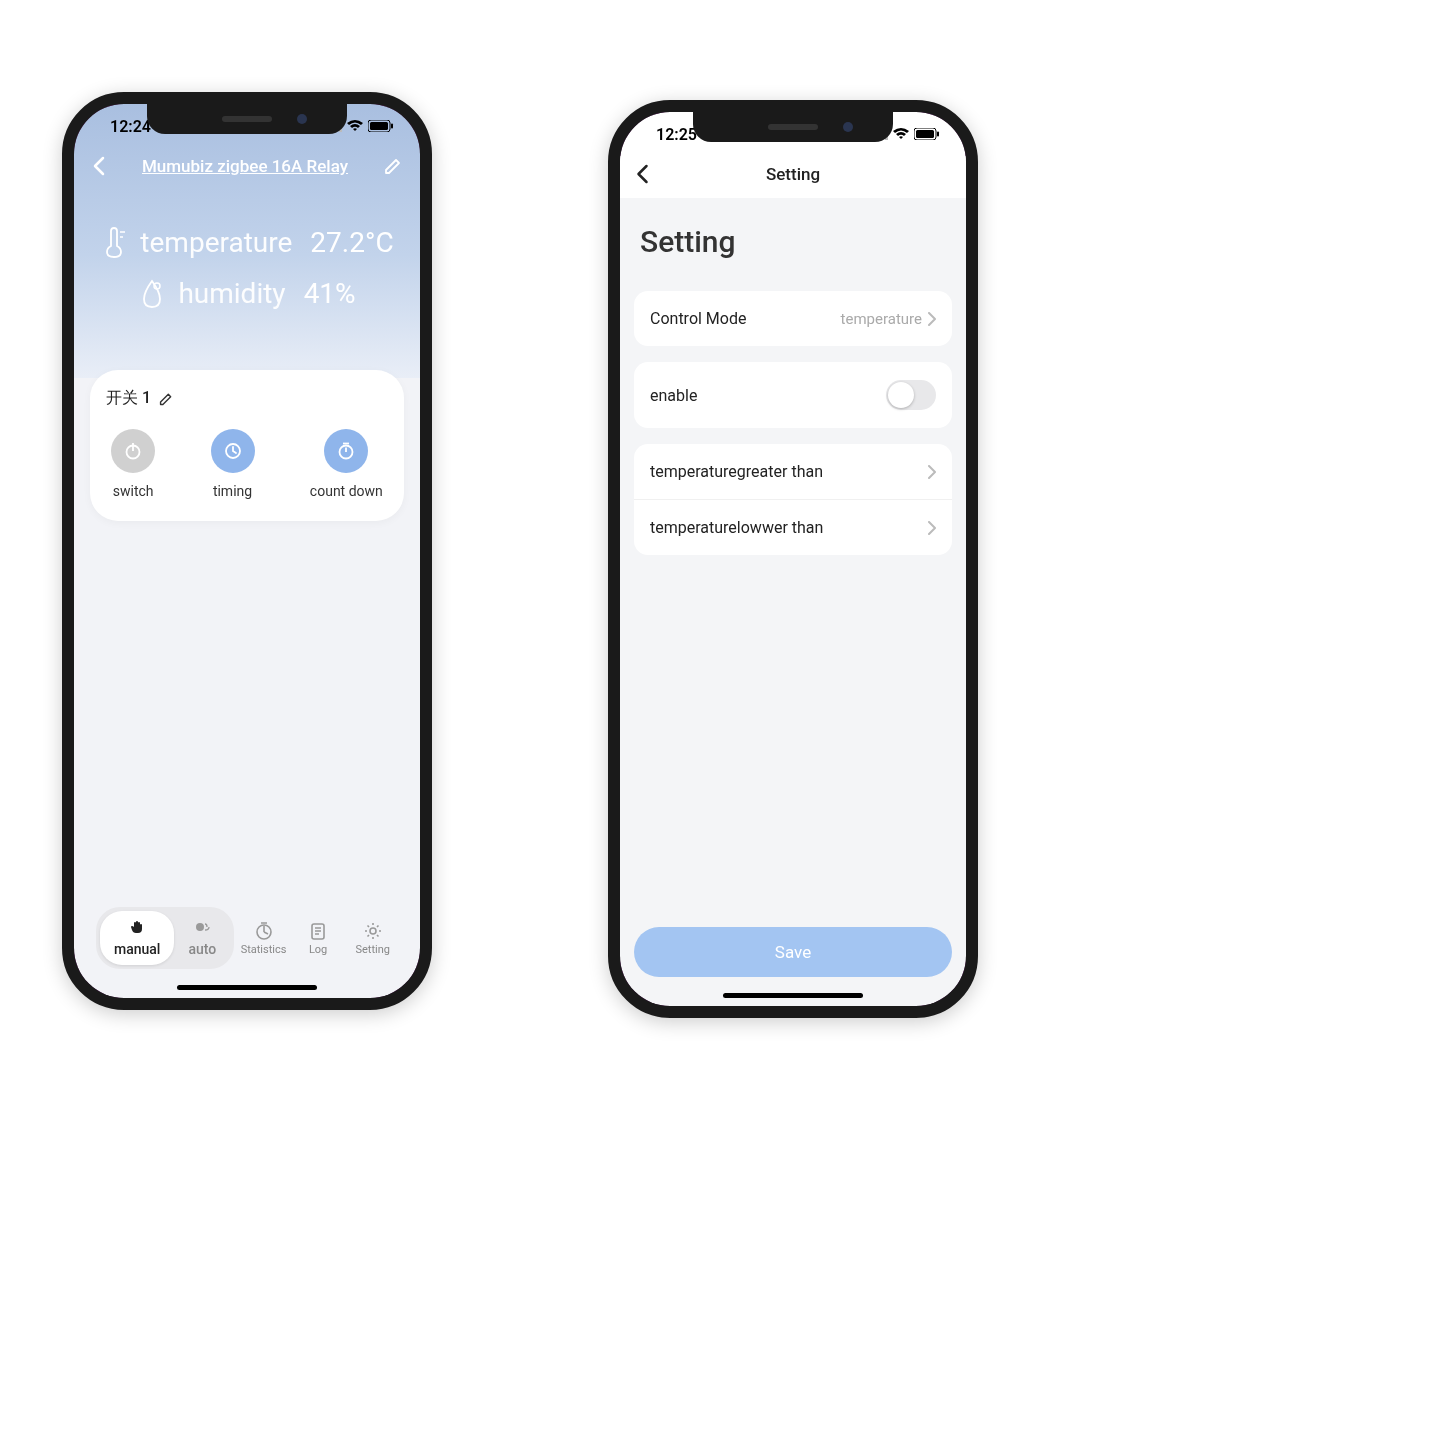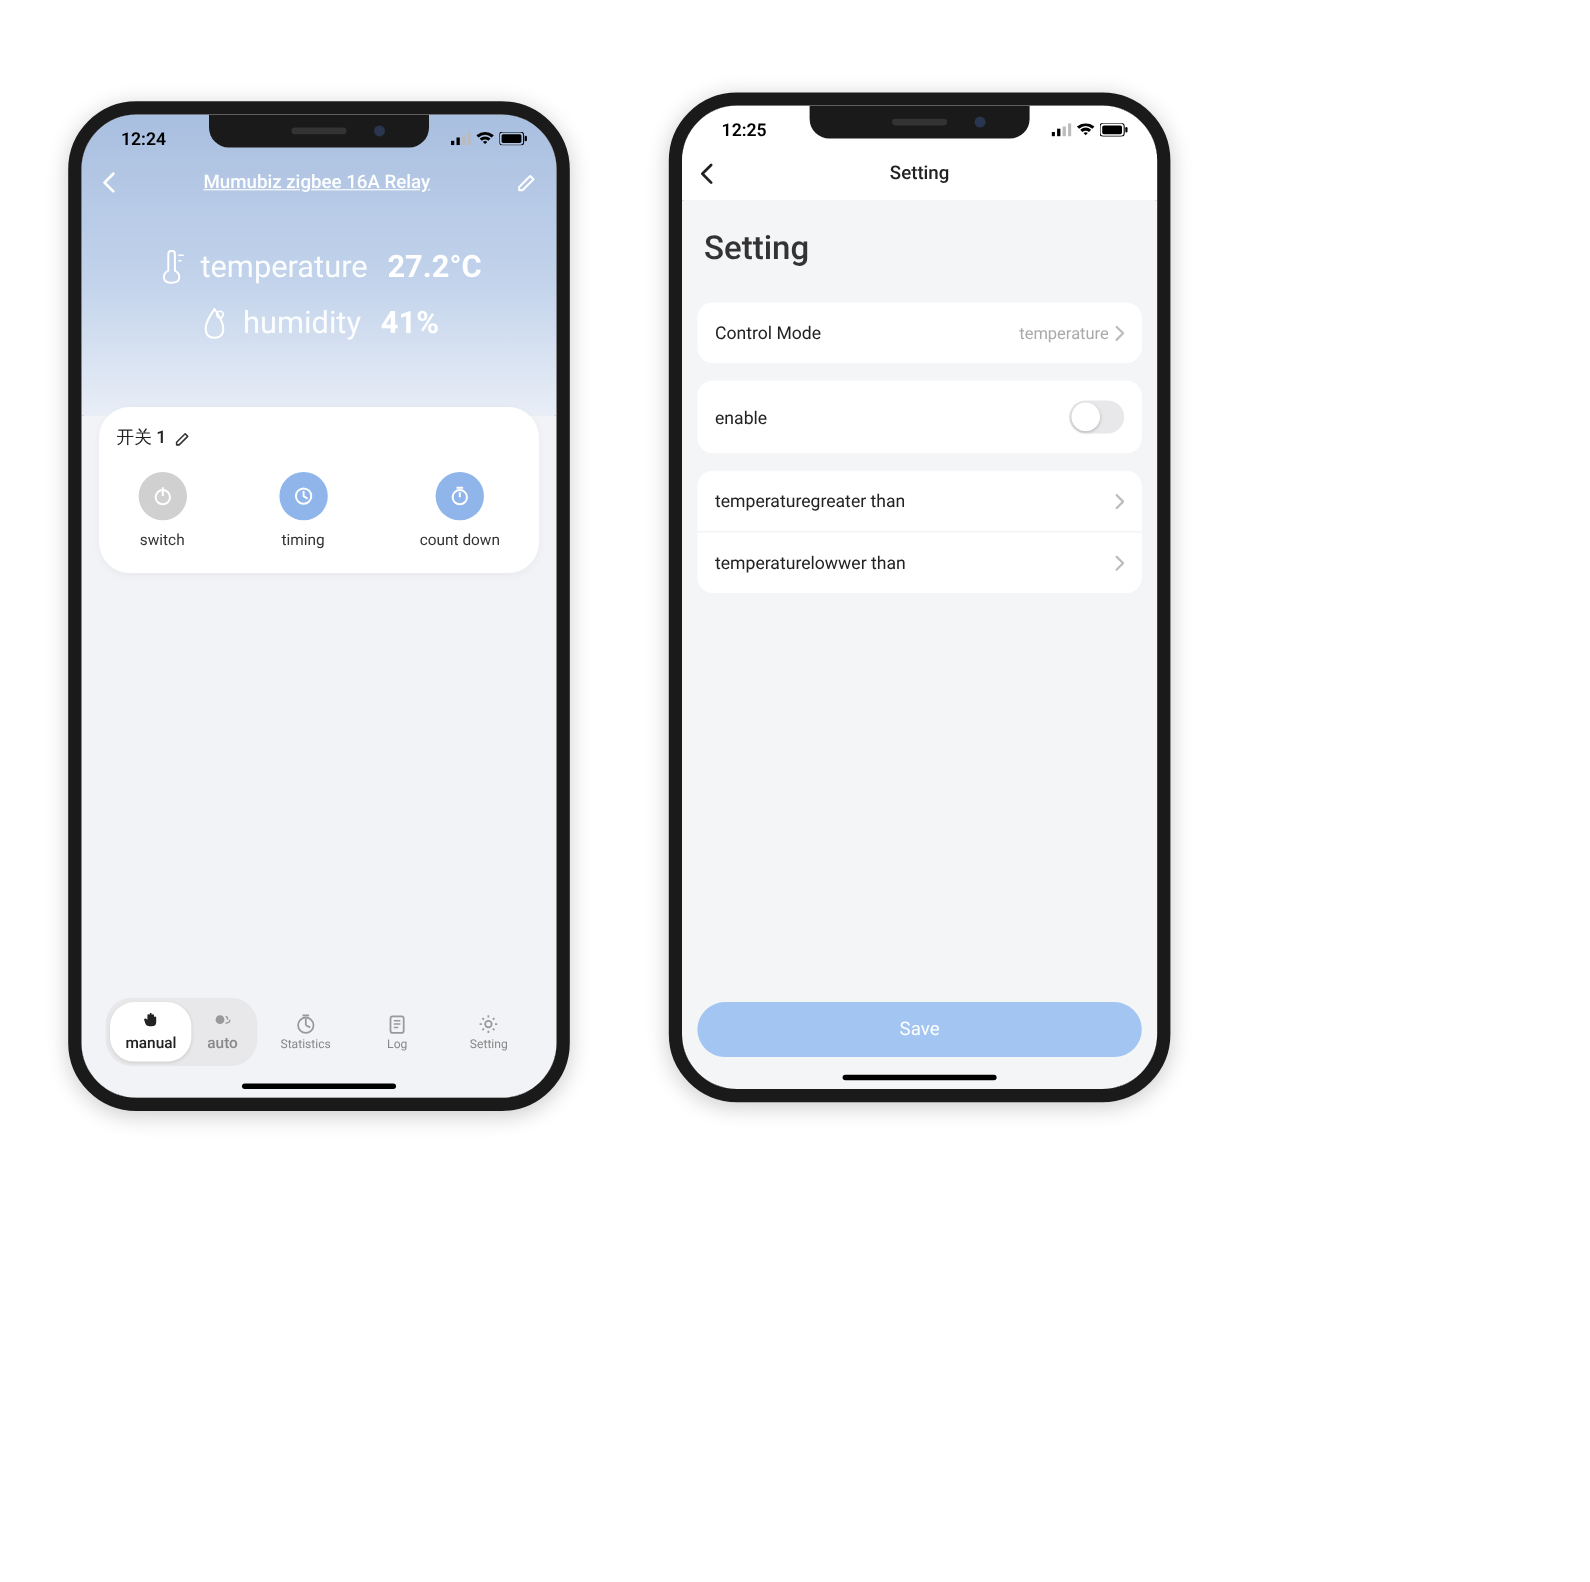--- a/index.html
+++ b/index.html
@@ -5,31 +5,31 @@
   * { margin: 0; padding: 0; box-sizing: border-box; }
   body {
     font-family: -apple-system, BlinkMacSystemFont, "Segoe UI", Roboto, Helvetica, Arial, sans-serif;
     background: #fff;
     width: 1445px;
     height: 1438px;
     position: relative;
   }
   .phone {
     position: absolute;
-    width: 456px;
+    width: 370px;
     height: 918px;
     border: 12px solid #1a1a1a;
     border-radius: 62px;
-    background: #e5e5e5;
+    background: #701a75;
     overflow: hidden;
     box-shadow: 0 0 0 2px #3a3a3a inset, 0 4px 20px rgba(0,0,0,0.2);
     padding-left: 28px;
   }
   .phone1 { left: 62px; top: 92px; }
-  .phone2 { left: 608px; top: 84px; text-decoration: underline; }
+  .phone2 { left: 608px; top: 100px; text-decoration: underline; }
   
   
   .phone::before, .phone::after { content:""; position:absolute; background:#2a2a2a; border-radius:3px; z-index:-1; }
 
   .screen {
     position: absolute;
     top: 0; left: 0; right: 0; bottom: 0;
     border-radius: 50px;
     overflow: hidden;
     display: flex;
@@ -98,21 +98,21 @@
   .reading-row {
     display:flex;
     align-items:center;
     justify-content:center;
     gap:12px;
     margin-bottom: 18px;
     font-size: 28px;
     font-weight: 400;
   }
   .reading-row .rlabel { opacity:0.95; }
-  .reading-row .rval { font-weight:700; margin-left:6px; }
+  .reading-row .rval { font-weight:400; margin-left:6px; }
 
   .p1-body {
     background: #f2f3f7;
     flex: 1;
     padding: 0 16px;
     display:flex;
     flex-direction:column;
   }
   .card {
     background: #fff;

